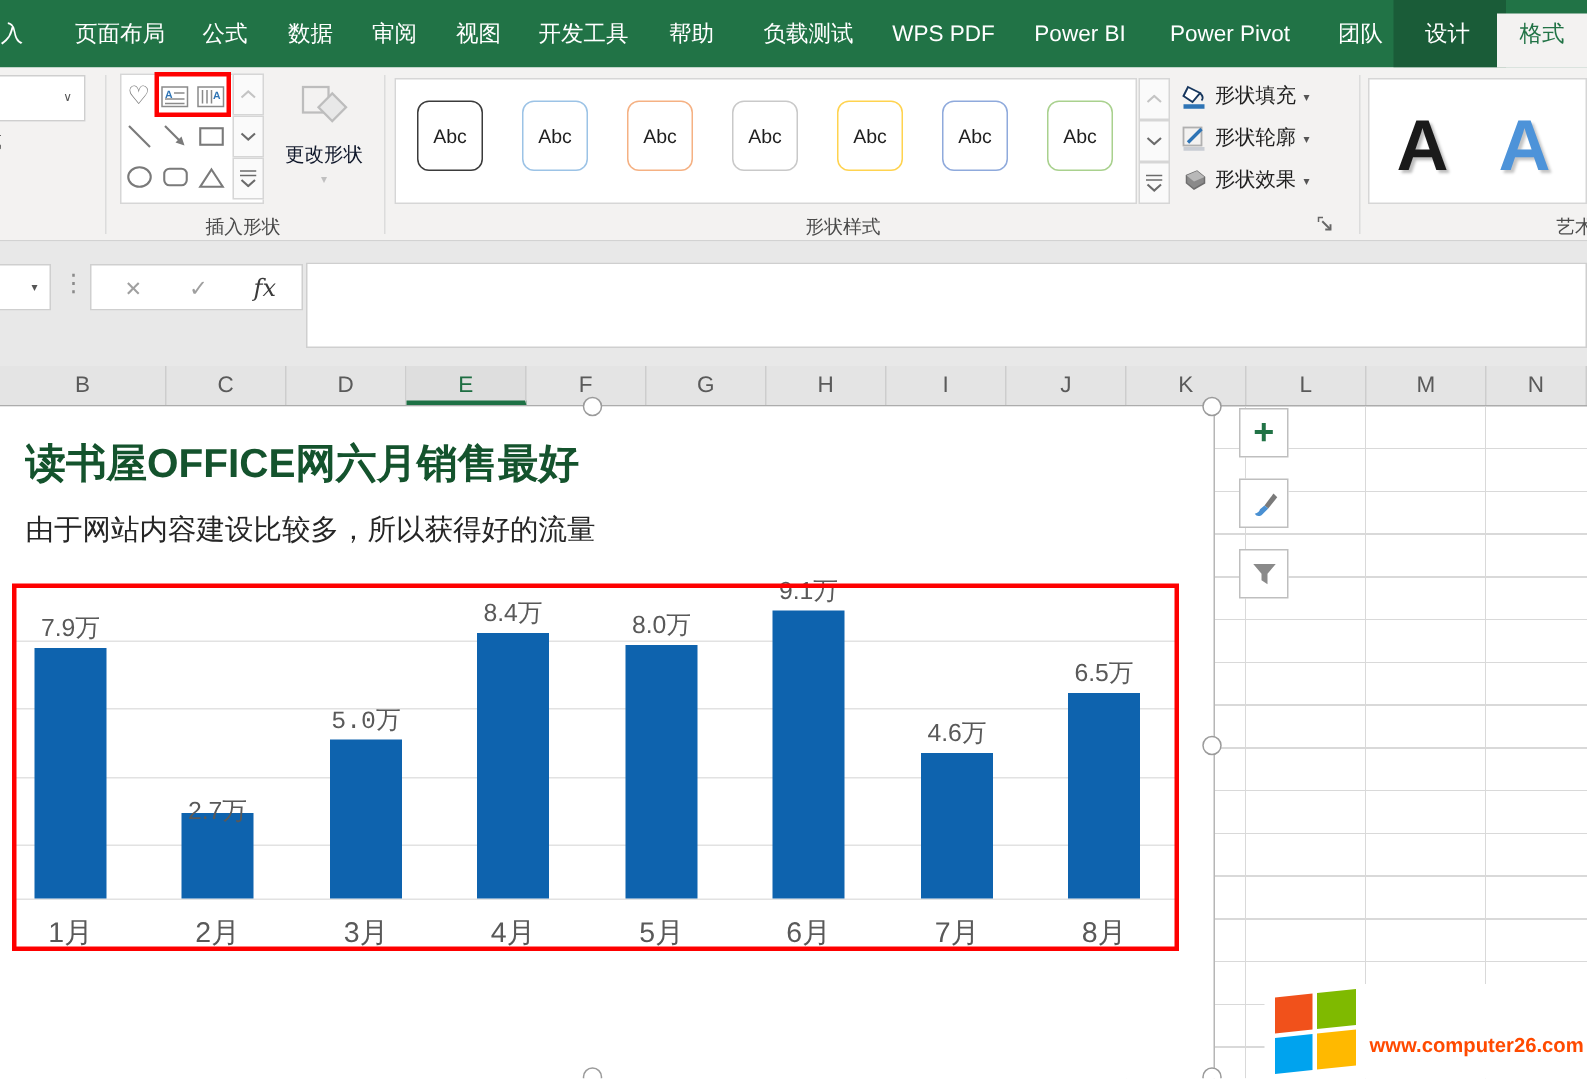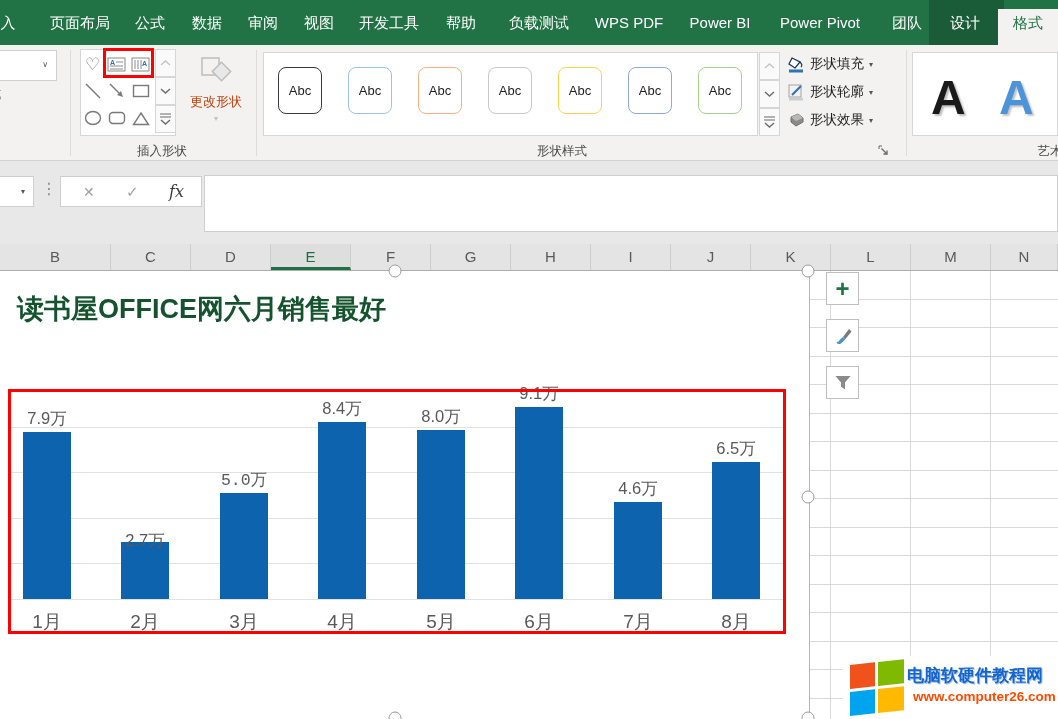--- a/index.html
+++ b/index.html
@@ -192,21 +192,21 @@
         <polyline points="1,7 5.5,11 10,7" fill="none" stroke="#6b6b6b" stroke-width="1.4"></polyline>
           </svg>
         </div>
     </div>
 
     <div class="abs" style="left:180px; top:6px; width:72px; height:86px; text-align:center;">
       <svg width="34" height="34" style="margin-top:4px;">
         <rect x="3" y="3" width="17" height="17" fill="none" stroke="#BDBDBD" stroke-width="1.5"></rect>
         <rect x="16" y="10" width="13" height="13" fill="#E8E8E8" stroke="#BDBDBD" stroke-width="1.5" transform="rotate(45 22.5 16.5)"></rect>
         </svg>
-      <div style="font-size:13px; color:#c2410c;">更改形状</div>
+      <div style="font-size:13px; color:#0f172a;">更改形状</div>
       <div class="ddarrow" style="color:#C0C0C0; margin-top:3px;">▾</div>
     </div>
     <span class="grouplabel" style="left:162px;">插入形状</span>
     <div class="vsep" style="left:256px;"></div>
 
     <div class="gallery-frame" style="left:263px; top:7px; width:495px; height:84px;"></div>
     <div id="abc-boxes">
         <div class="abc" style="left: 278px; top: 22px; border: 1.5px solid rgb(59, 59, 59);">Abc</div>
         <div class="abc" style="left: 348px; top: 22px; border: 1.5px solid rgb(156, 195, 230);">Abc</div>
         <div class="abc" style="left: 418px; top: 22px; border: 1.5px solid rgb(245, 177, 131);">Abc</div>
@@ -307,20 +307,21 @@
         <div class="colhead" style="left: 831px; width: 80px;">L</div>
         <div class="colhead" style="left: 911px; width: 80px;">M</div>
         <div class="colhead" style="left: 991px; width: 67px;">N</div>
       </div>
   </div>
 
   <div class="abs gridlayer"></div>
 
   <div class="abs chart">
     <div class="chart-title">读书屋OFFICE网六月销售最好</div>
+    <div class="chart-sub">由于网站内容建设比较多，所以获得好的流量</div>
     <div id="chart-gridlines">
         <div class="gridline" style="top: 156px;"></div>
         <div class="gridline" style="top: 201px;"></div>
         <div class="gridline" style="top: 247px;"></div>
         <div class="gridline" style="top: 292px;"></div>
         <div class="gridline" style="top: 328px;"></div>
       </div>
     <div id="bars">
         <div class="bar" style="left: 23px; top: 161px; height: 167px; background: rgb(14, 99, 174);"></div>
         <div class="vlabel" style="left: 47px; top: 137px;">7.9万</div>
@@ -372,17 +373,16 @@
       </svg>
   </div>
 
   <div class="abs logo">
     <div class="flag" id="flag">
         <div style="background: rgb(241, 81, 27);"></div>
         <div style="background: rgb(127, 186, 0);"></div>
         <div style="background: rgb(0, 163, 238);"></div>
         <div style="background: rgb(255, 185, 0);"></div>
       </div>
-    <div class="logo-title">电脑软硬件教程网</div>
     <div class="logo-url">www.computer26.com</div>
   </div>
 
 </div>
 
 </body></html>

